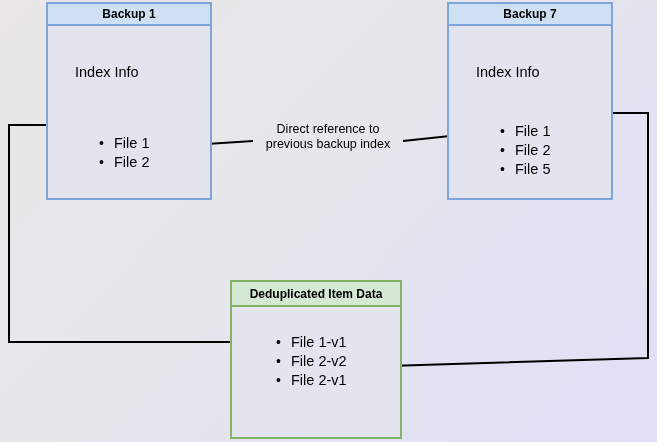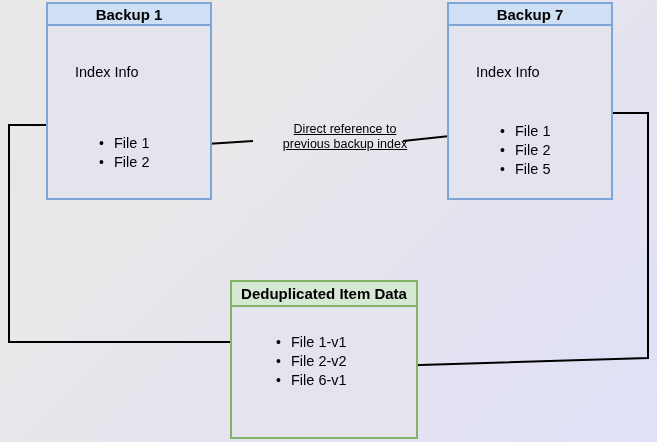--- a/index.html
+++ b/index.html
@@ -31,21 +31,21 @@
   .node {
     position: absolute;
     box-sizing: border-box;
     background: #e7e6ea;
   }
   .node-header {
     box-sizing: border-box;
     width: 100%;
     text-align: center;
     font-weight: bold;
-    font-size: 15px;
+    font-size: 12px;
     color: #000000;
     line-height: 1;
     display: flex;
     align-items: center;
     justify-content: center;
   }
   .node-body {
     position: relative;
     box-sizing: border-box;
     width: 100%;
@@ -147,27 +147,27 @@
     <div class="node-body" style="height:172px;">
       <div class="index-label" style="left:27px; top:38px;">Index Info</div>
       <ul class="file-list" style="left:51px; top:96px;">
         <li>File 1</li>
         <li>File 2</li>
         <li>File 5</li>
       </ul>
     </div>
   </div>
 
-  <div class="node node-green" style="left:230px; top:280px; width:188px; height:159px;">
+  <div class="node node-green" style="left:230px; top:280px; width:172px; height:159px;">
     <div class="node-header">Deduplicated Item Data</div>
     <div class="node-body" style="height:130px;padding-left:16px;">
       <ul class="file-list" style="left:44px; top:26px;">
         <li>File 1-v1</li>
         <li>File 2-v2</li>
-        <li>File 6-v1</li>
+        <li>File 2-v1</li>
       </ul>
     </div>
   </div>
 
-  <div class="edge-label" style="left:270px; top:122px; width:150px;text-decoration:underline;">Direct reference to
+  <div class="edge-label" style="left:253px; top:122px; width:150px;">Direct reference to
 previous backup index</div>
 
 </div>
 
 </body></html>

